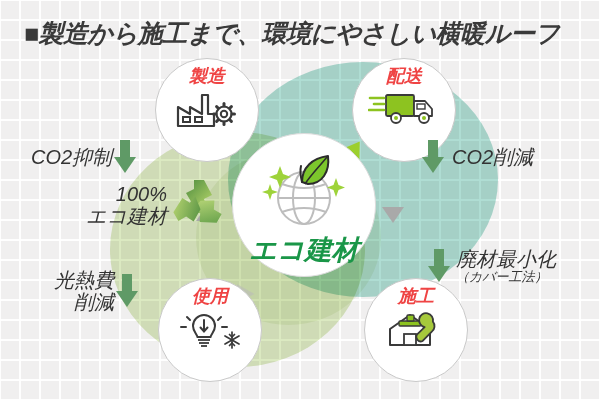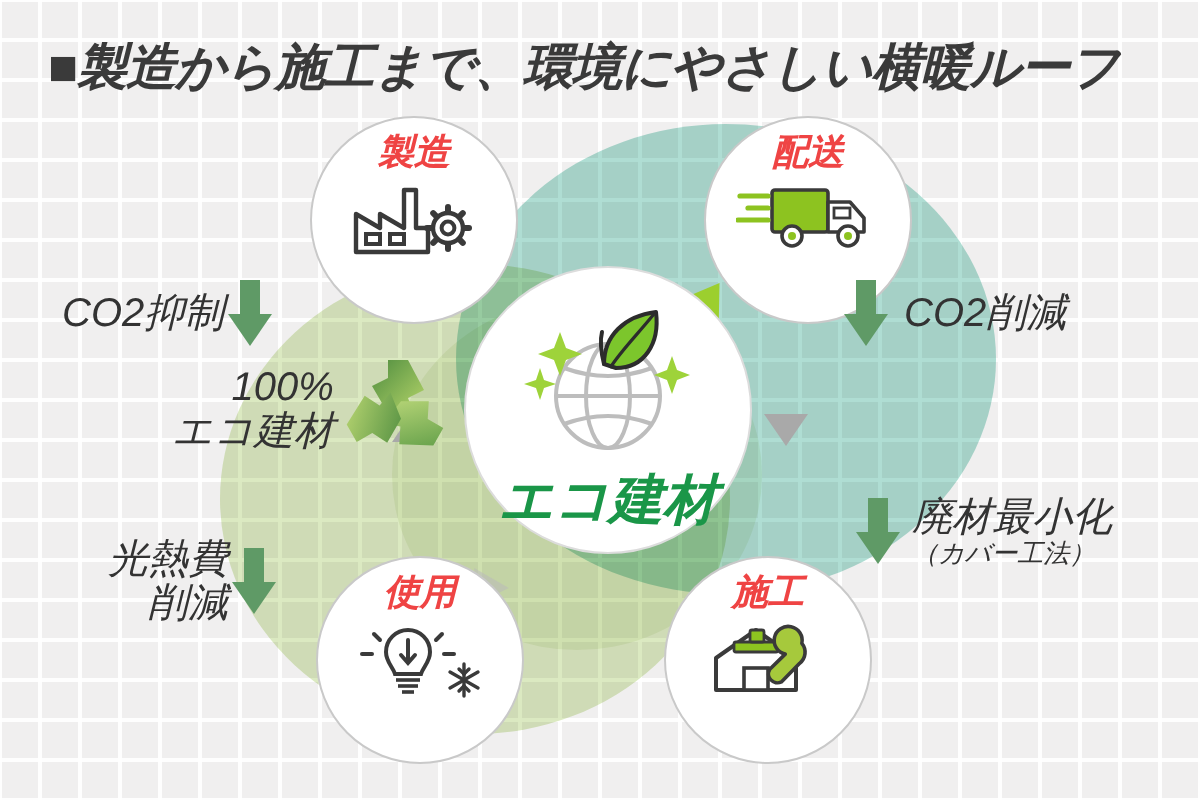--- a/index.html
+++ b/index.html
@@ -132,21 +132,21 @@
     line-height: 1;
     letter-spacing: 0px;
   }
   .node-icon {
     margin-top: 4px;
     line-height: 0;
   }
   #node-manufacture { left: 155px; top: 58px; }
   #node-delivery    { left: 352px; top: 58px; }
   #node-use         { left: 158px; top: 278px; }
-  #node-construct   { left: 332px; top: 278px; }
+  #node-construct   { left: 364px; top: 278px; }
 
   
   .center-node {
     position: absolute;
     left: 232px;
     top: 133px;
     width: 144px;
     height: 144px;
     border-radius: 50%;
     background: #ffffff;

